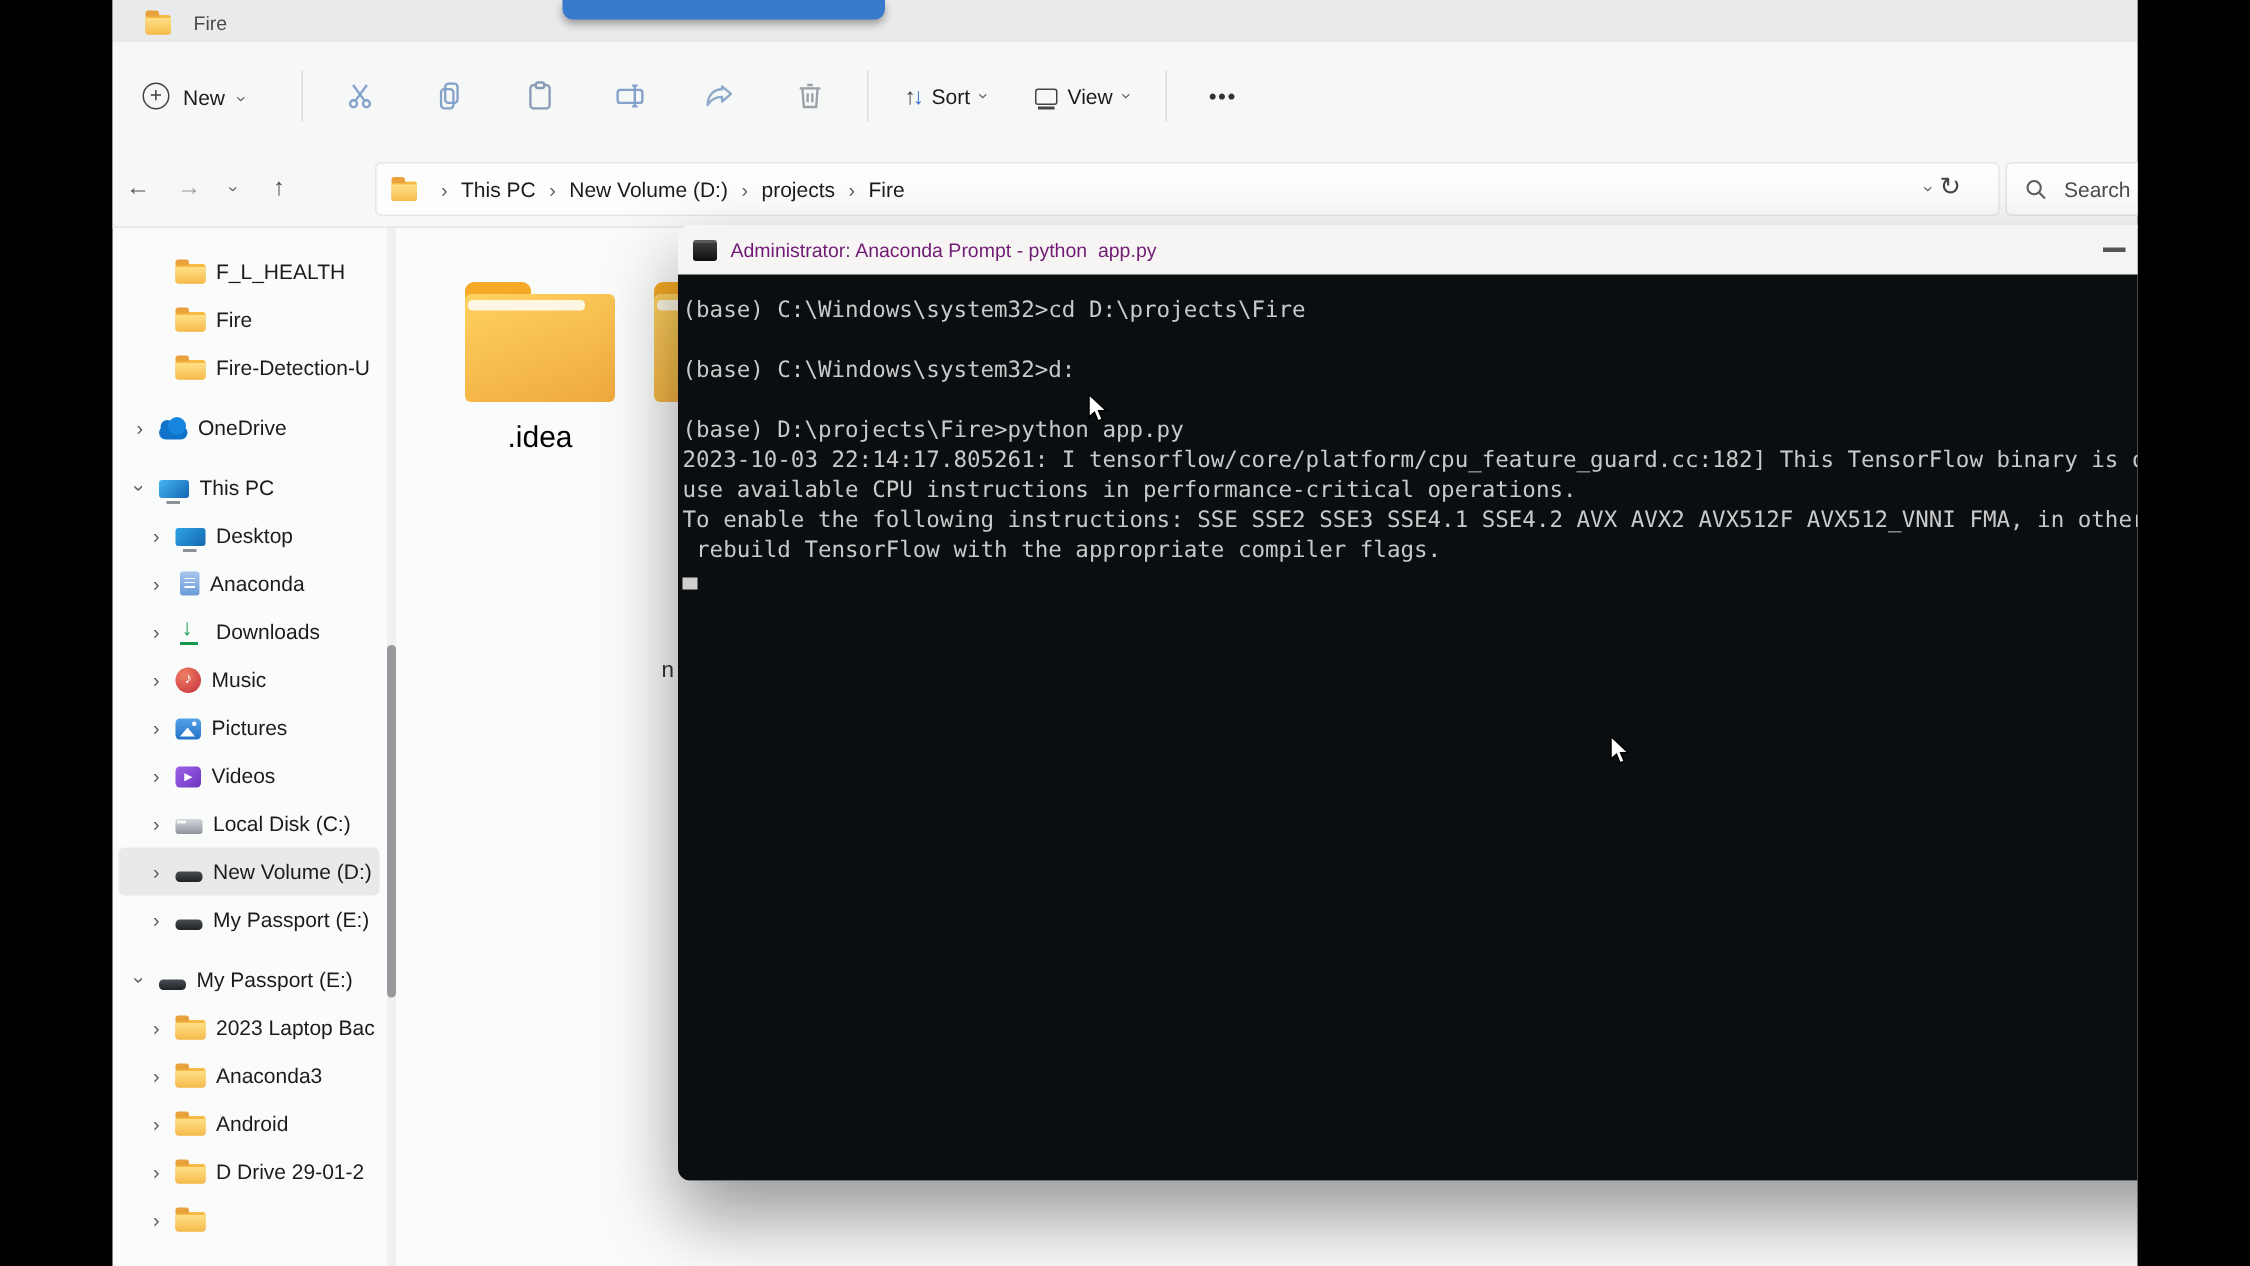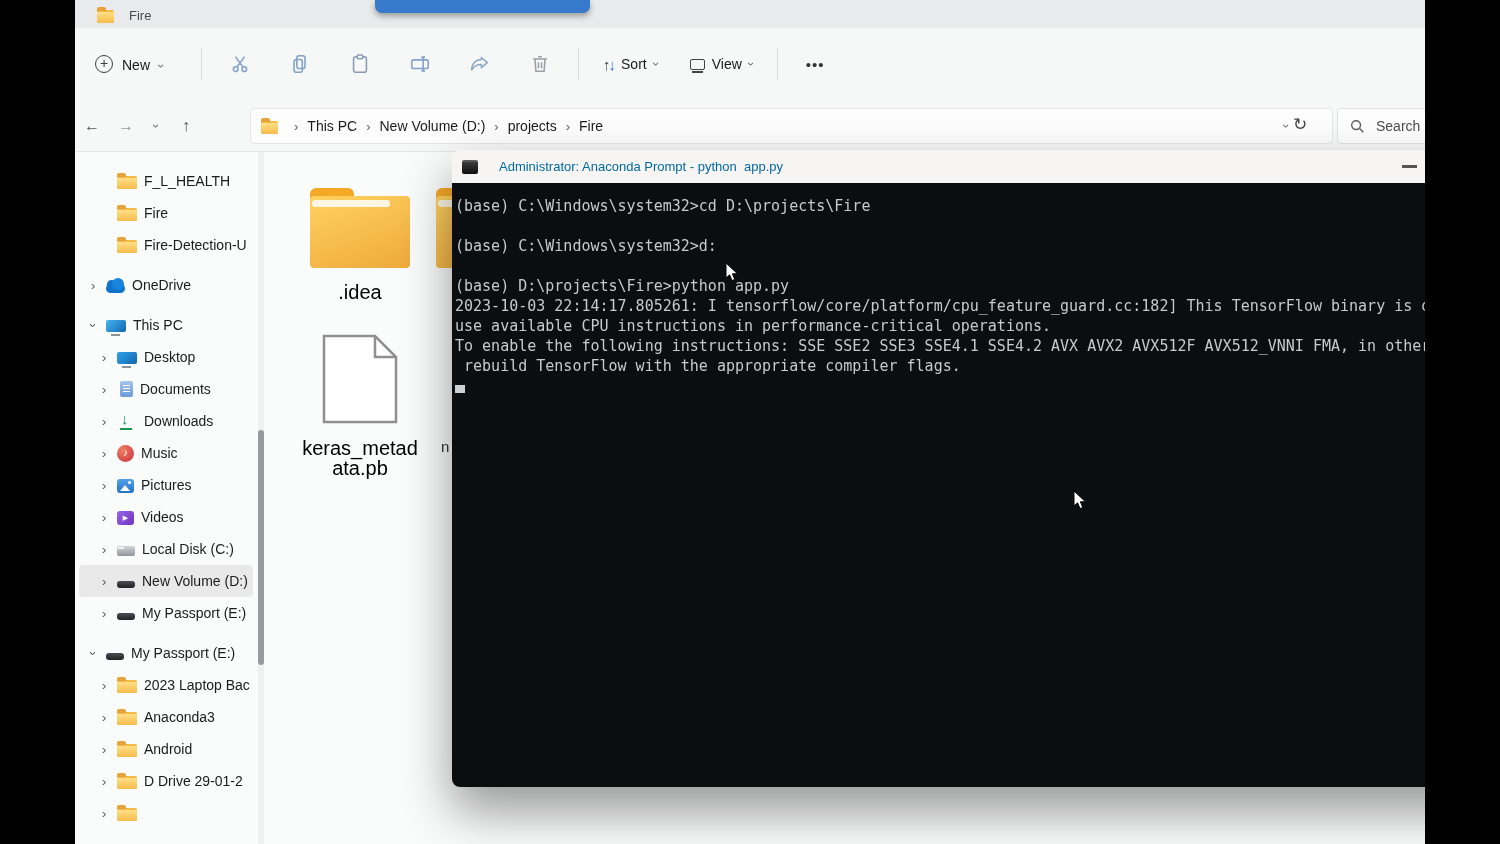--- a/index.html
+++ b/index.html
@@ -91,21 +91,21 @@
   .bf-back { position:absolute; left:0; top:0; width:44px; height:16px; border-radius:6px 6px 0 0; background:#f5a926; }
   .bf-body { position:absolute; left:0; top:8px; width:100px; height:72px; border-radius:4px; background:linear-gradient(160deg,#ffd260,#efa93c); }
   .bf-lip { position:absolute; left:2px; top:12px; width:78px; height:7px; border-radius:3px; background:#fdf6e3; }
   .big-file { display:block; margin:0 auto; }
   .partial-label { position:absolute; font-size:15px; color:#333; }
 
   
   .terminal { position:absolute; left:377px; top:150px; width:1060px; height:637px; border-radius:8px 0 0 8px; box-shadow:0 24px 50px rgba(0,0,0,.4); z-index:5; }
   .term-title { position:absolute; left:0; top:0; width:100%; height:33px; background:#f7f5f4; border-radius:8px 0 0 0; display:flex; align-items:center; padding:0 10px; }
   .term-icon { width:16px; height:14px; border-radius:2px; background:linear-gradient(#3c3c3c,#0d0d0d); border-top:2px solid #585858; margin-right:9px; }
-  .term-title-text { font-size:13px; color:#0369a1; white-space:pre;margin-left:12px; }
+  .term-title-text { font-size:13px; color:#701a75; white-space:pre; }
   .term-min { position:absolute; left:950px; top:15px; width:15px; height:2.5px; background:#555; }
   .term-body { position:absolute; left:0; top:33px; width:100%; height:604px; background:#0a0e11; border-radius:0 0 0 8px; padding:13px 0 0 3px; overflow:hidden; }
   .tline { height:20px; font-family:"DejaVu Sans Mono", monospace; font-size:15px; line-height:20px; color:#c9c9c9; white-space:pre; overflow:hidden; }
   .cursor-line { height:20px; display:flex; align-items:flex-end; }
   .block-cursor { width:10px; height:8px; background:#cfcfcf; margin-bottom:3px; }
 
   
   .mcursor { position:absolute; z-index:9; }
 </style>
 </head>
@@ -241,21 +241,21 @@
 
         <div class="srow ind1">
           <span class="exp collapsed"><span>›</span></span>
           <span class="sic ic-desktop"></span>
           <span class="slabel">Desktop</span>
         </div>
 
         <div class="srow ind1">
           <span class="exp collapsed"><span>›</span></span>
           <span class="sic ic-doc"></span>
-          <span class="slabel">Documents</span>
+          <span class="slabel">Anaconda</span>
         </div>
 
         <div class="srow ind1">
           <span class="exp collapsed"><span>›</span></span>
           <span class="sic ic-dl"></span>
           <span class="slabel">Downloads</span>
         </div>
 
         <div class="srow ind1">
           <span class="exp collapsed"><span>›</span></span>
@@ -342,27 +342,20 @@
         </div>
         <div class="tile-label">.idea</div>
       </div>
       <div class="tile" style="left:169px; top:36px;">
         <div class="big-folder">
           <div class="bf-back"></div>
             <div class="bf-body"></div>
             <div class="bf-lip"></div>
         </div>
       </div>
-      <div class="tile" style="left:43px; top:182px;">
-        <svg class="big-file" width="76" height="90" viewBox="0 0 76 90">
-          <path d="M2 2 h51 l21 21 v65 h-72 z" fill="#fff" stroke="#8f8f8f" stroke-width="2.5"></path>
-          <path d="M53 2 v21 h21" fill="none" stroke="#8f8f8f" stroke-width="2.5"></path>
-        </svg>
-        <div class="tile-label">keras_metadata.pb</div>
-      </div>
       <div class="partial-label" style="left:184px; top:286px;">n</div>
     </div>
 
     <div class="terminal">
       <div class="term-title">
         <span class="term-icon"></span>
         <span class="term-title-text">Administrator: Anaconda Prompt - python  app.py</span>
         <span class="term-min"></span>
       </div>
       <div class="term-body">

